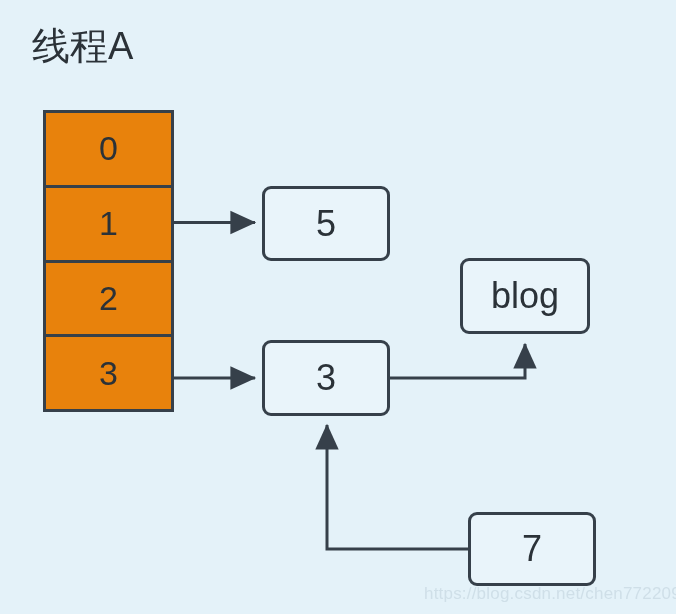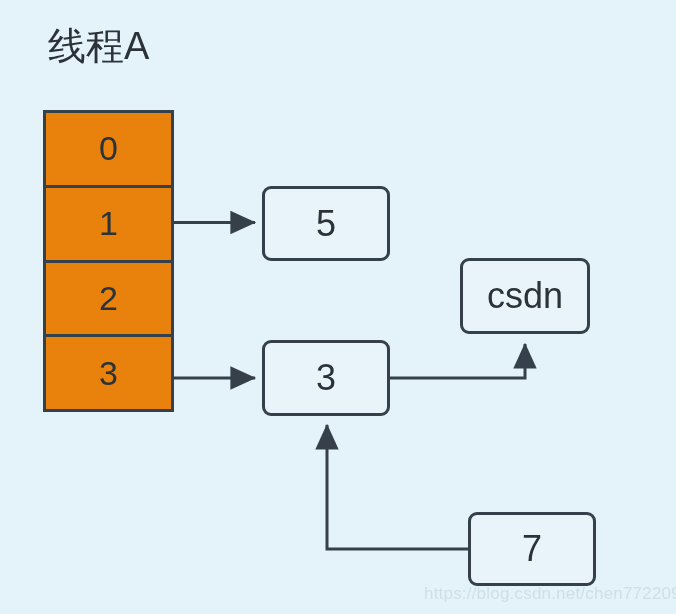--- a/index.html
+++ b/index.html
@@ -17,21 +17,21 @@
 
   #canvas {
     position: relative;
     width: 676px;
     height: 614px;
   }
 
   
   .title {
     position: absolute;
-    left: 48px;
+    left: 32px;
     top: 22px;
     font-size: 38px;
     line-height: 48px;
     color: #2b3238;
     letter-spacing: 0px;
     white-space: nowrap;
   }
 
   
   .array-table {
@@ -135,21 +135,21 @@
 
     <path d="M390,378 L525,378 L525,344" fill="none" stroke="#36404a" stroke-width="3" marker-end="url(#arrowhead)"></path>
 
     <path d="M468,549 L327,549 L327,425" fill="none" stroke="#36404a" stroke-width="3" marker-end="url(#arrowhead)"></path>
   </svg>
 
   <div class="node node-5">
     <span>5</span>
   </div>
   <div class="node node-null">
-    <span>csdn</span>
+    <span>blog</span>
   </div>
   <div class="node node-3">
     <span>3</span>
   </div>
   <div class="node node-7">
     <span>7</span>
   </div>
 
   <div class="watermark">https://blog.csdn.net/chen772209</div>
 

